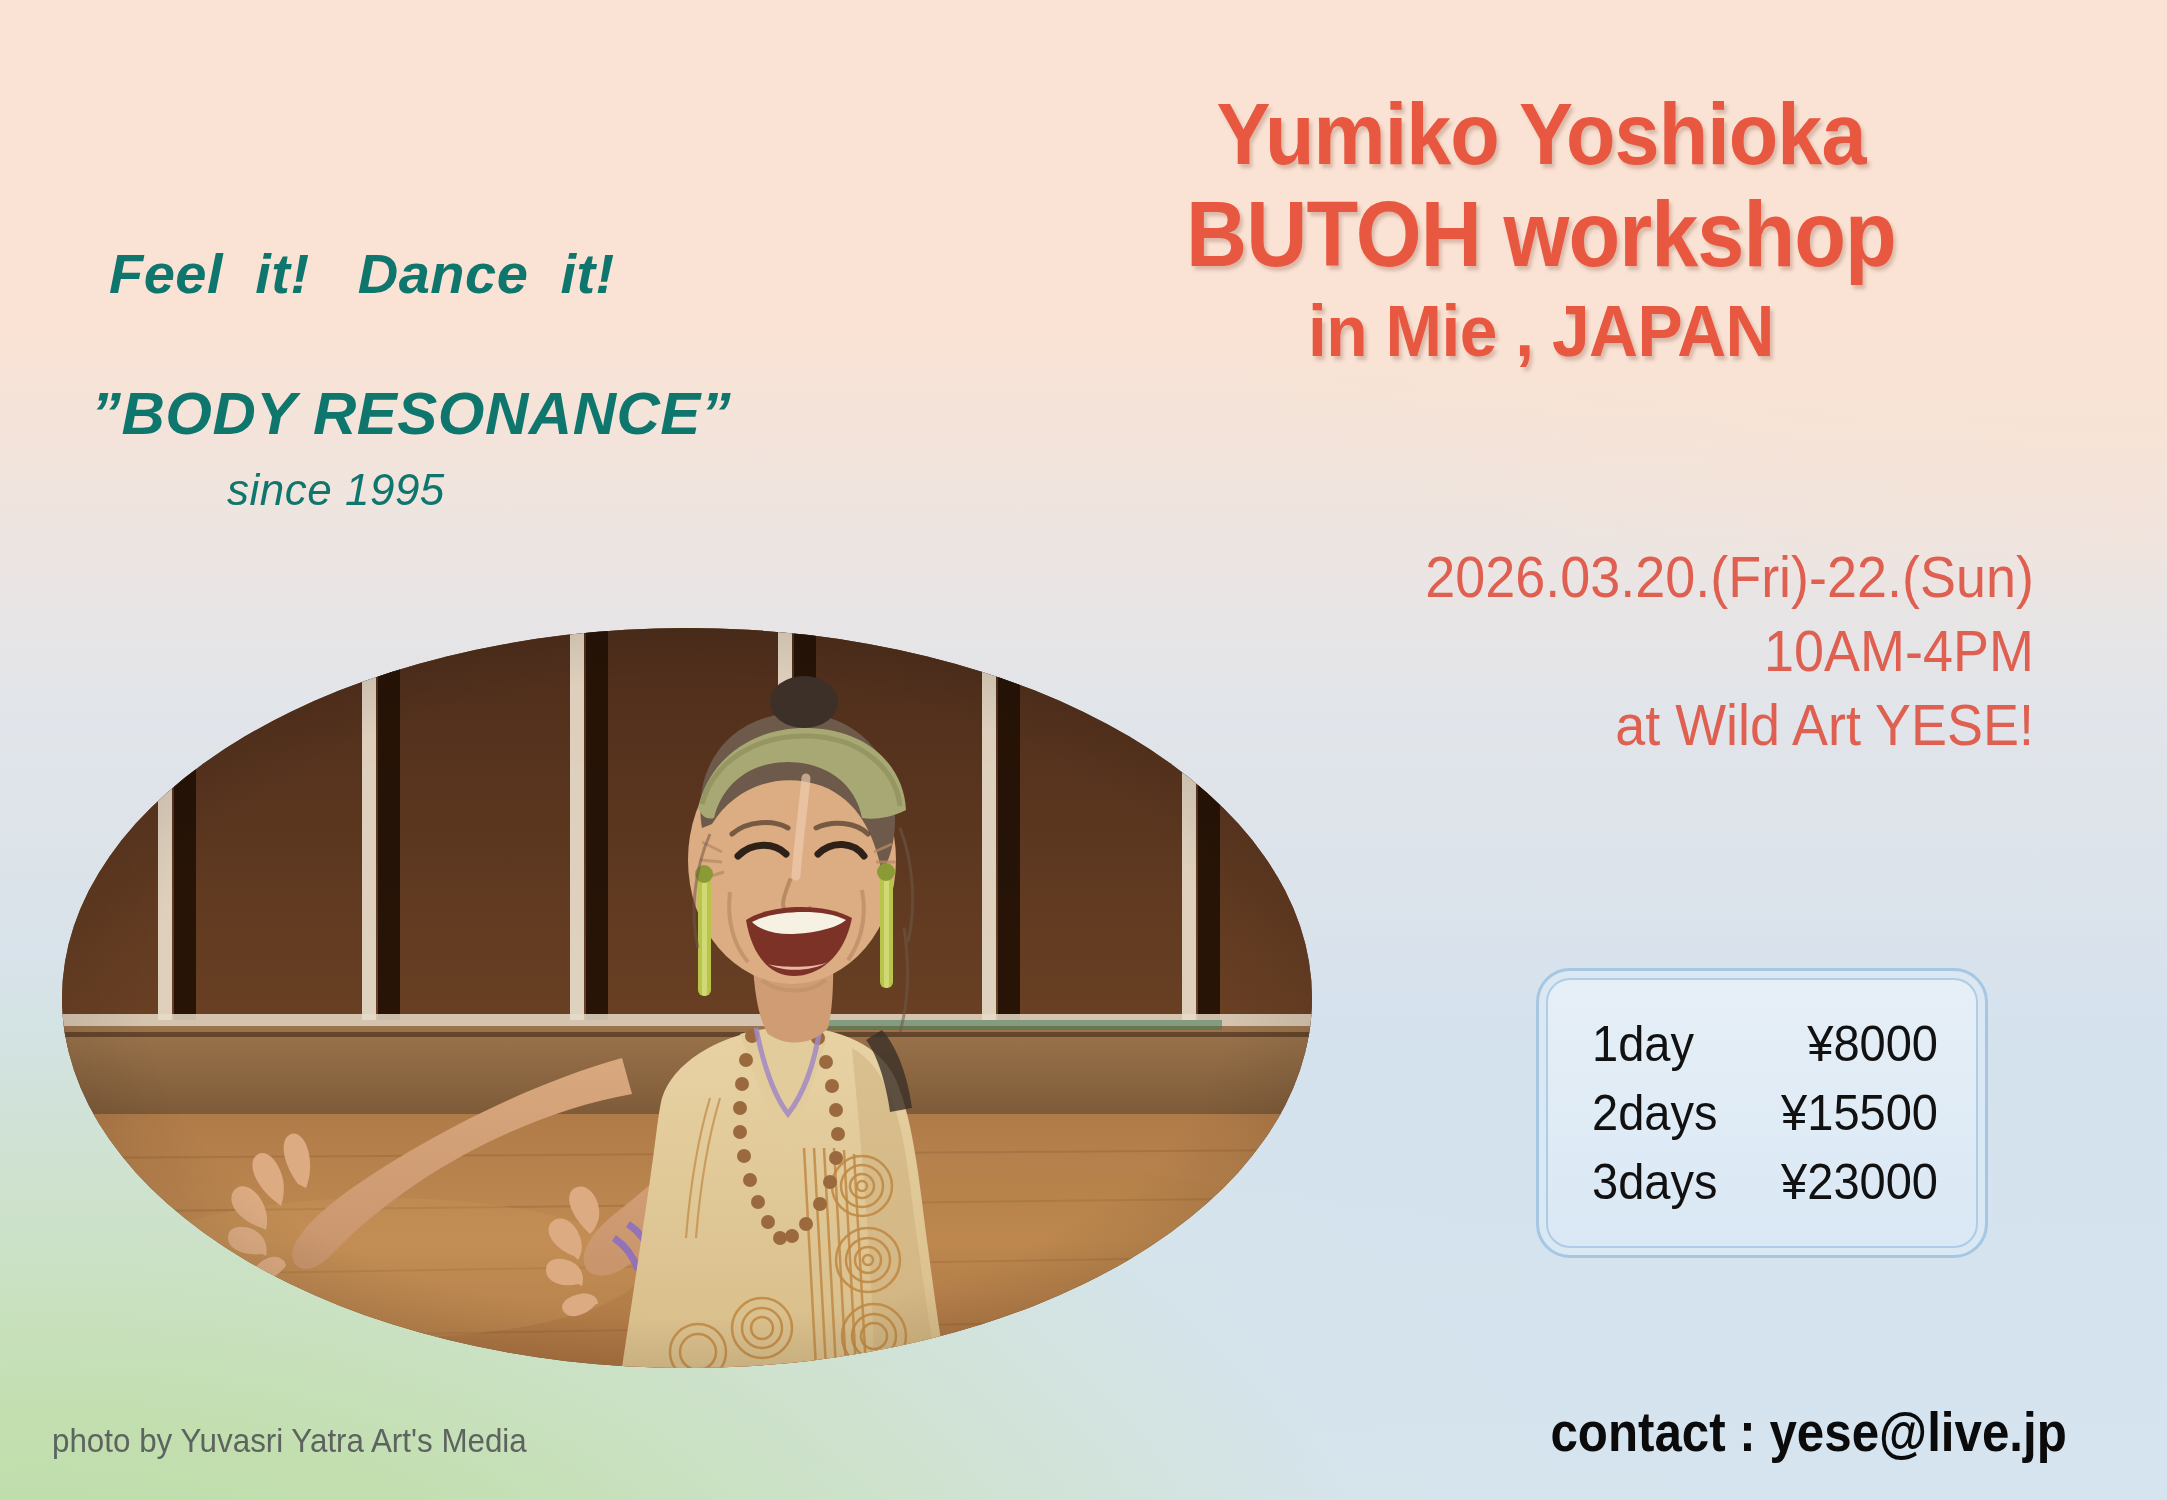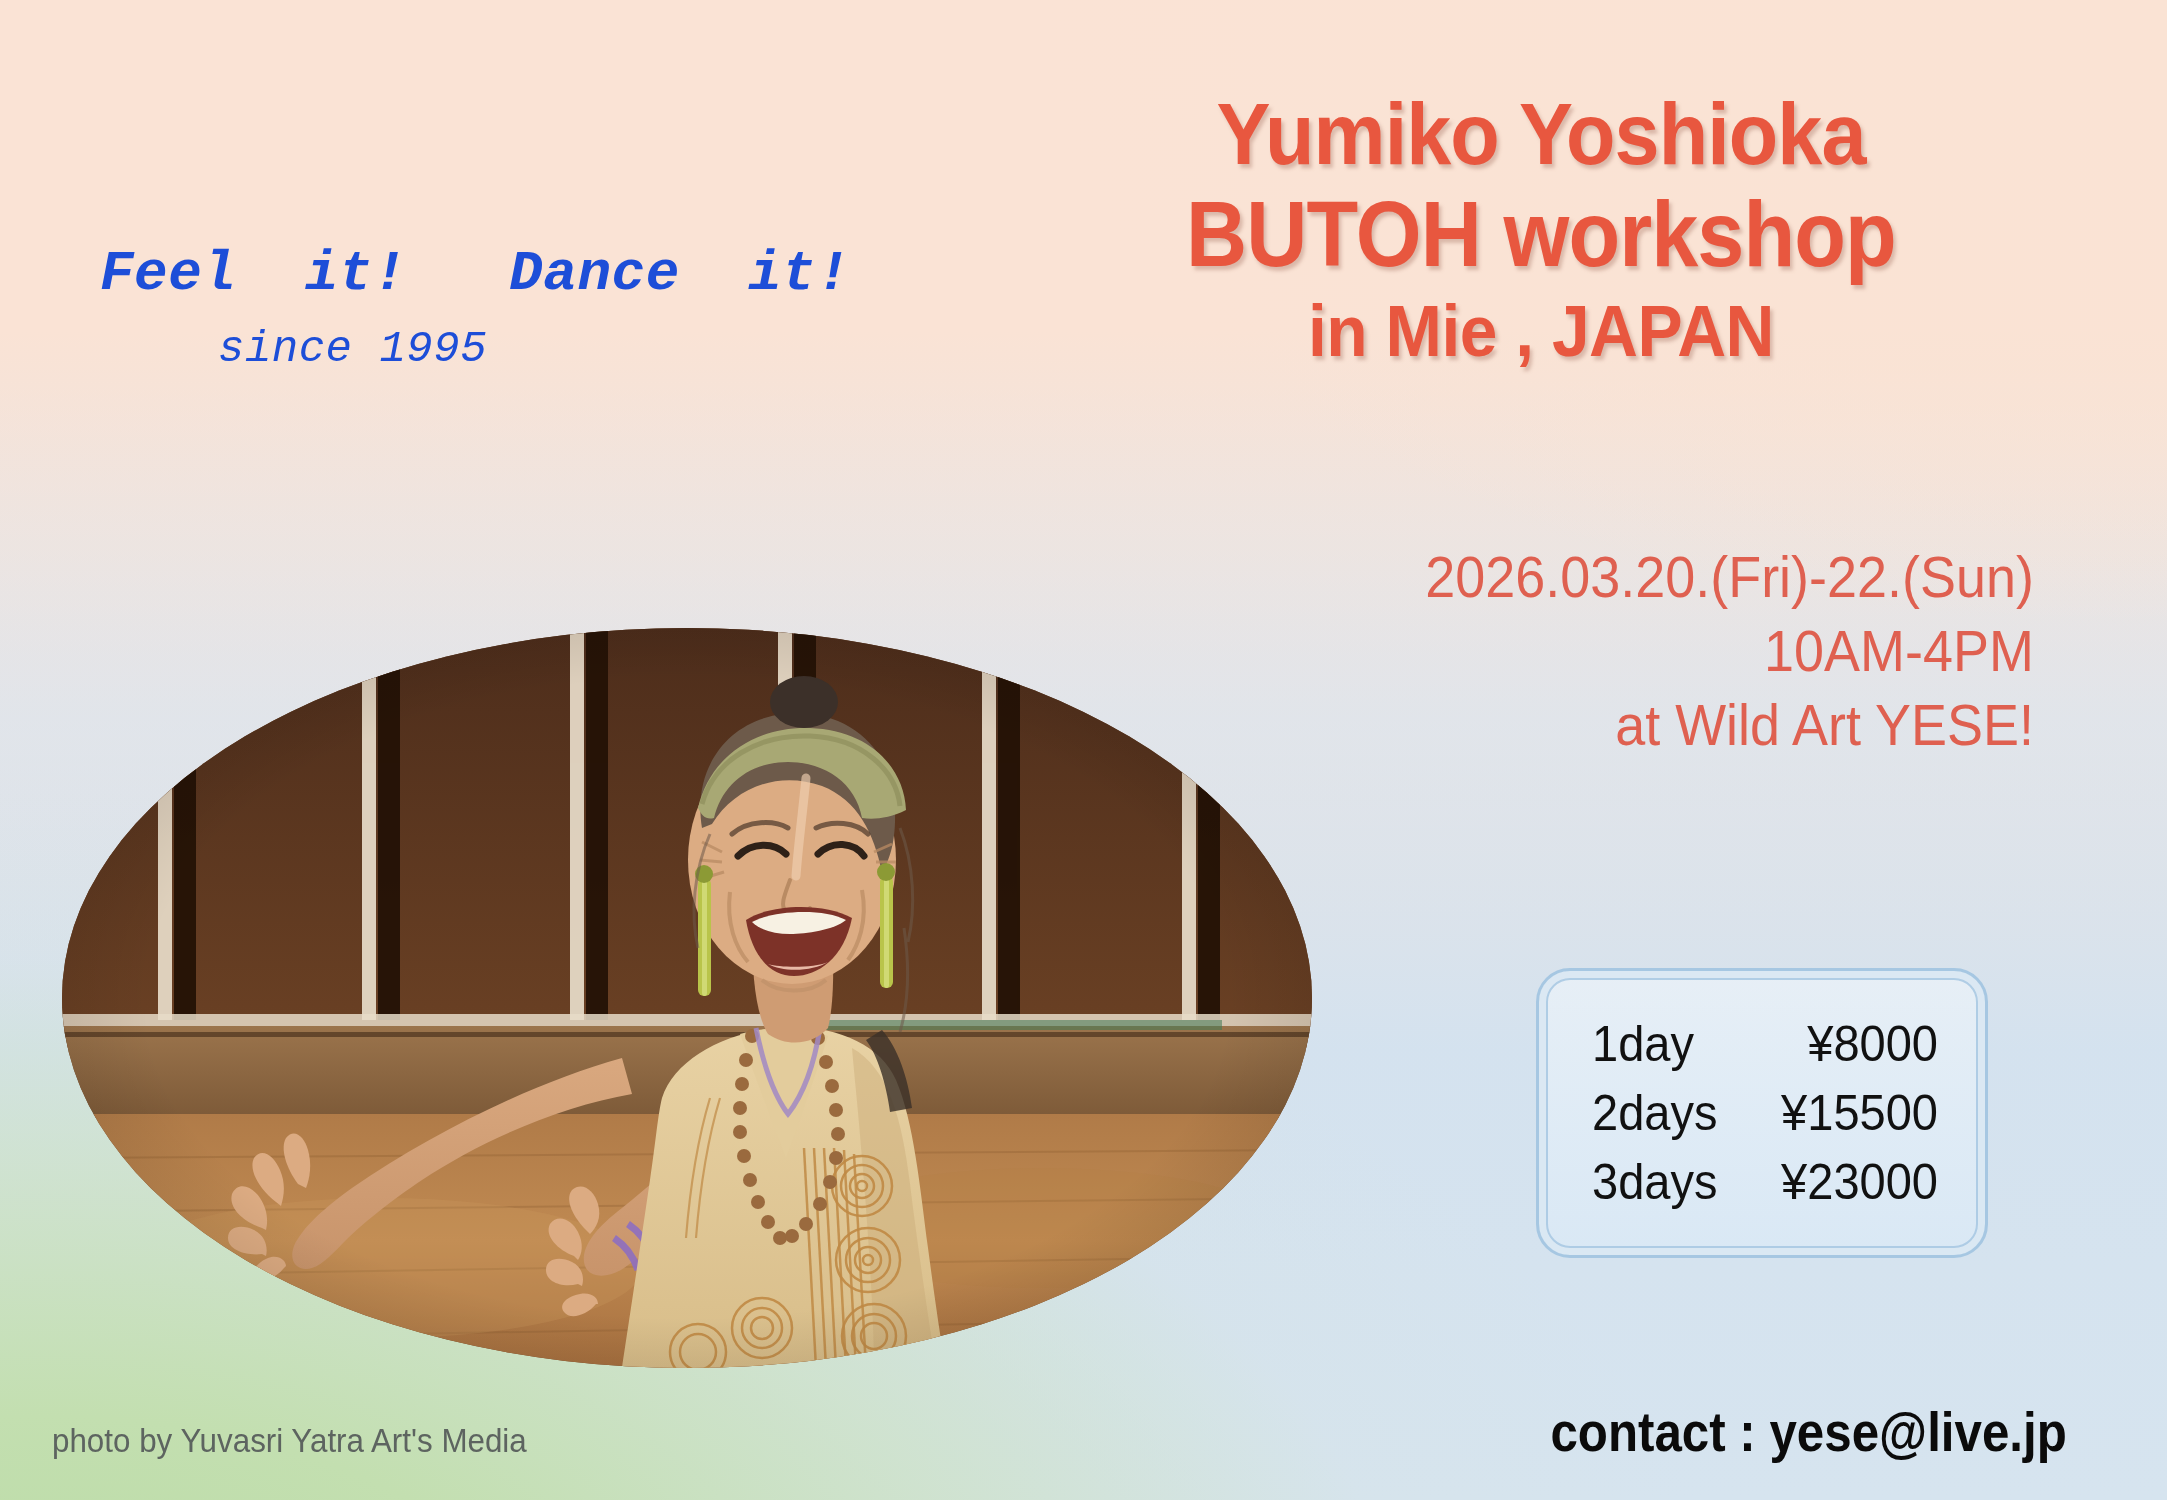--- a/index.html
+++ b/index.html
@@ -48,25 +48,25 @@
   .bg-topright {
     background: radial-gradient(ellipse 70% 55% at 98% 2%,
         #fae3d4 0%,
         rgba(250,227,212,0.65) 45%,
         rgba(250,227,212,0) 72%);
   }
 
   
   .script-block {
     position: absolute;
-    left: 100px;
+    left: 109px;
     top: 245px;
     width: 820px;
-    color: #1d4ed8;
-    font-family: Liberation Mono, monospace;
+    color: #0f766e;
+    font-family: Liberation Sans, sans-serif;
     font-style: italic;
     font-weight: bold;
     letter-spacing: 0.5px;
   }
   .script-line1 {
     font-size: 56px;
     line-height: 1.05;
     white-space: pre;
   }
   .script-line2 {
@@ -223,20 +223,21 @@
 
 <div id="poster">
 
   <div class="bg-layer bg-peach"></div>
   <div class="bg-layer bg-blue"></div>
   <div class="bg-layer bg-green"></div>
   <div class="bg-layer bg-topright"></div>
 
   <div class="script-block">
     <div class="script-line1">Feel  it!   Dance  it!</div>
+    <div class="script-line2">”BODY RESONANCE”</div>
     <div class="script-line3">since 1995</div>
   </div>
 
   <div class="title-block">
     <div class="title-l1">Yumiko Yoshioka</div>
     <div class="title-l2">BUTOH workshop</div>
     <div class="title-l3">in Mie , JAPAN</div>
   </div>
 
   <div class="date-block">

